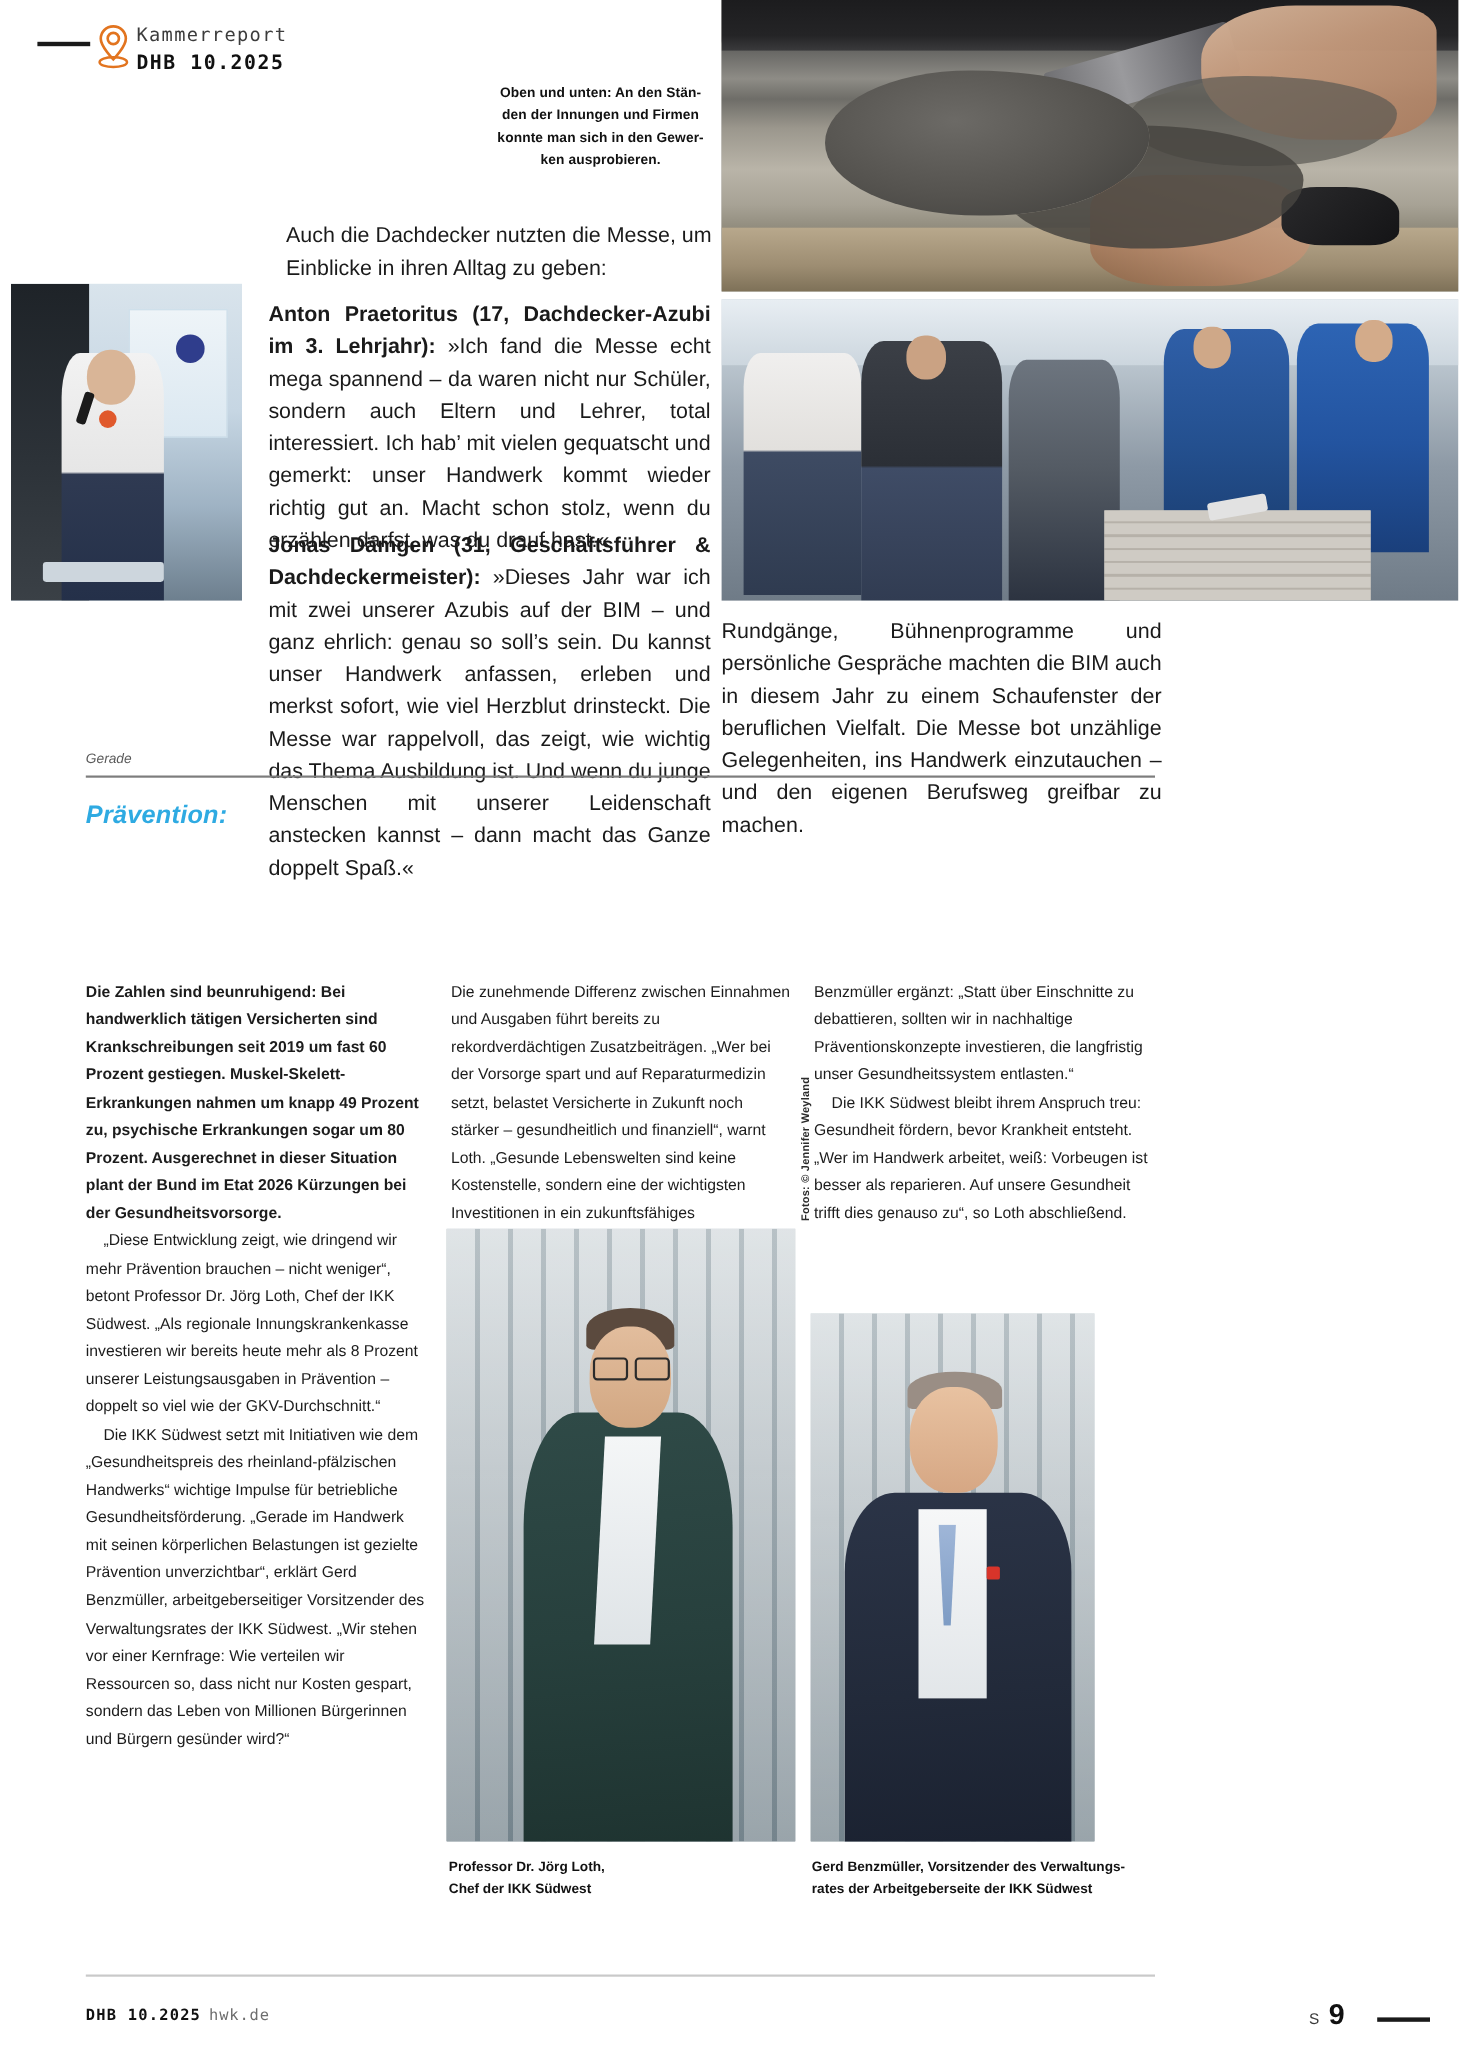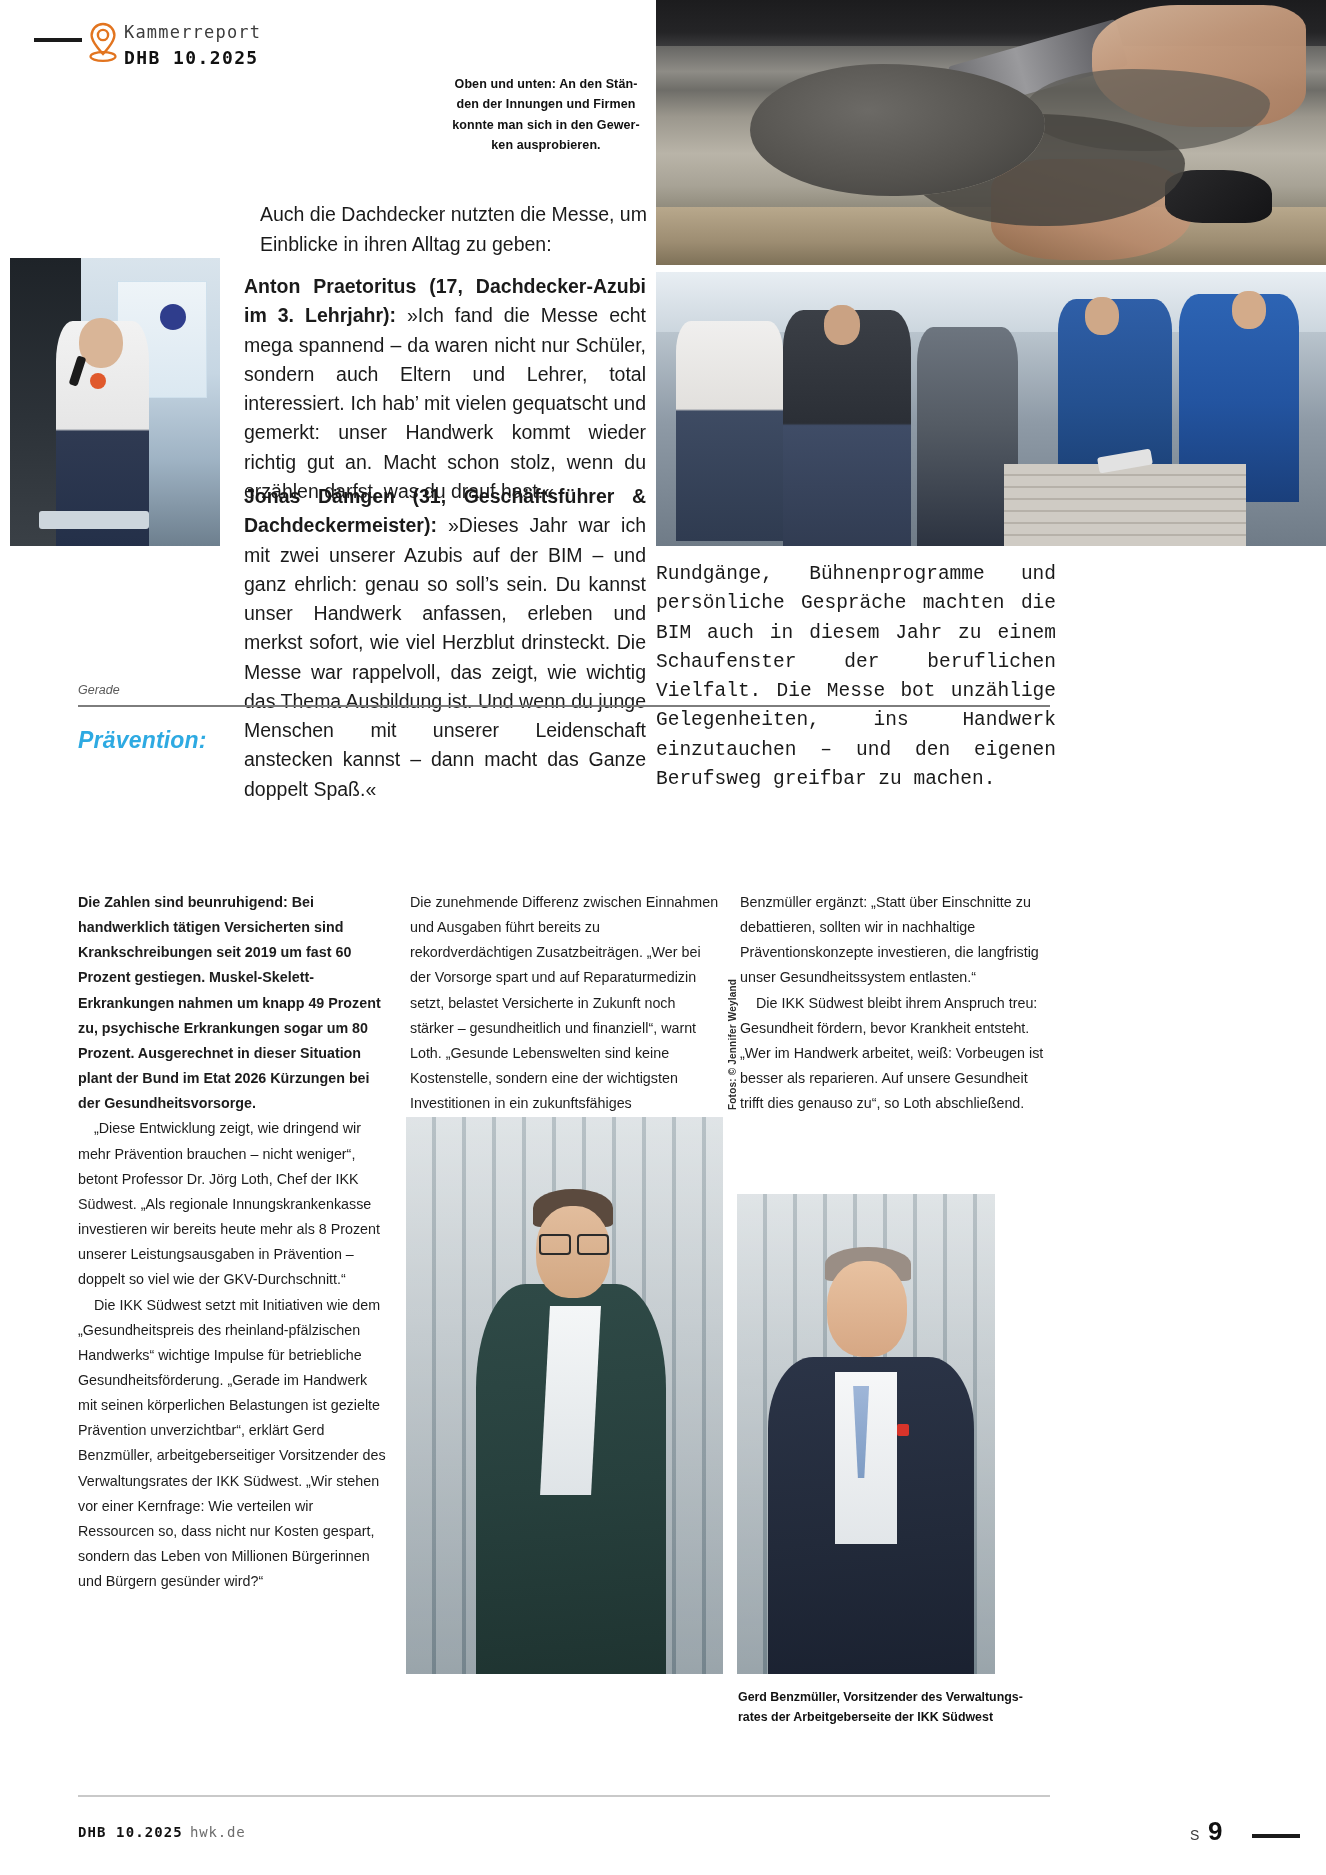--- a/index.html
+++ b/index.html
@@ -295,21 +295,20 @@
   .quote-2 { top: 482px; }
   .quote-block b { font-weight: bold; }
 
   .rightcol-top {
     position: absolute;
     left: 656px; top: 560px; width: 400px;
     font-size: 19.5px;
     line-height: 1.50;
     color: #1a1a1a;
     text-align: justify;
-    font-family: Liberation Mono, monospace;
   }
 
   
   .anzeige {
     position: absolute;
     left: 78px; top: 683px;
     font-size: 12.5px;
     font-style: italic;
     color: #5a5a5a;
   }
@@ -518,20 +517,24 @@
   <div class="photo photo-benz">
     <div class="pf-glass"></div>
     <div class="pf-body-benz"></div>
     <div class="pf-shirt-benz"></div>
     <div class="pf-tie"></div>
     <div class="pf-hair-benz"></div>
     <div class="pf-head-benz"></div>
     <div class="pf-pin"></div>
   </div>
 
+  <div class="photo-caption cap-loth">
+    <span style="white-space: pre-line;">Professor Dr. Jörg Loth,
+Chef der IKK Südwest</span>
+  </div>
   <div class="photo-caption cap-benz">
     <span style="white-space: pre-line; text-align: right;">Gerd Benzmüller, Vorsitzender des Verwaltungs-
 rates der Arbeitgeberseite der IKK Südwest</span>
   </div>
 
   <div class="footer-rule"></div>
   <div class="footer-left">DHB 10.2025</div>
   <div class="footer-hwk">hwk.de</div>
   <div class="footer-s">S</div>
   <div class="footer-page">9</div>

